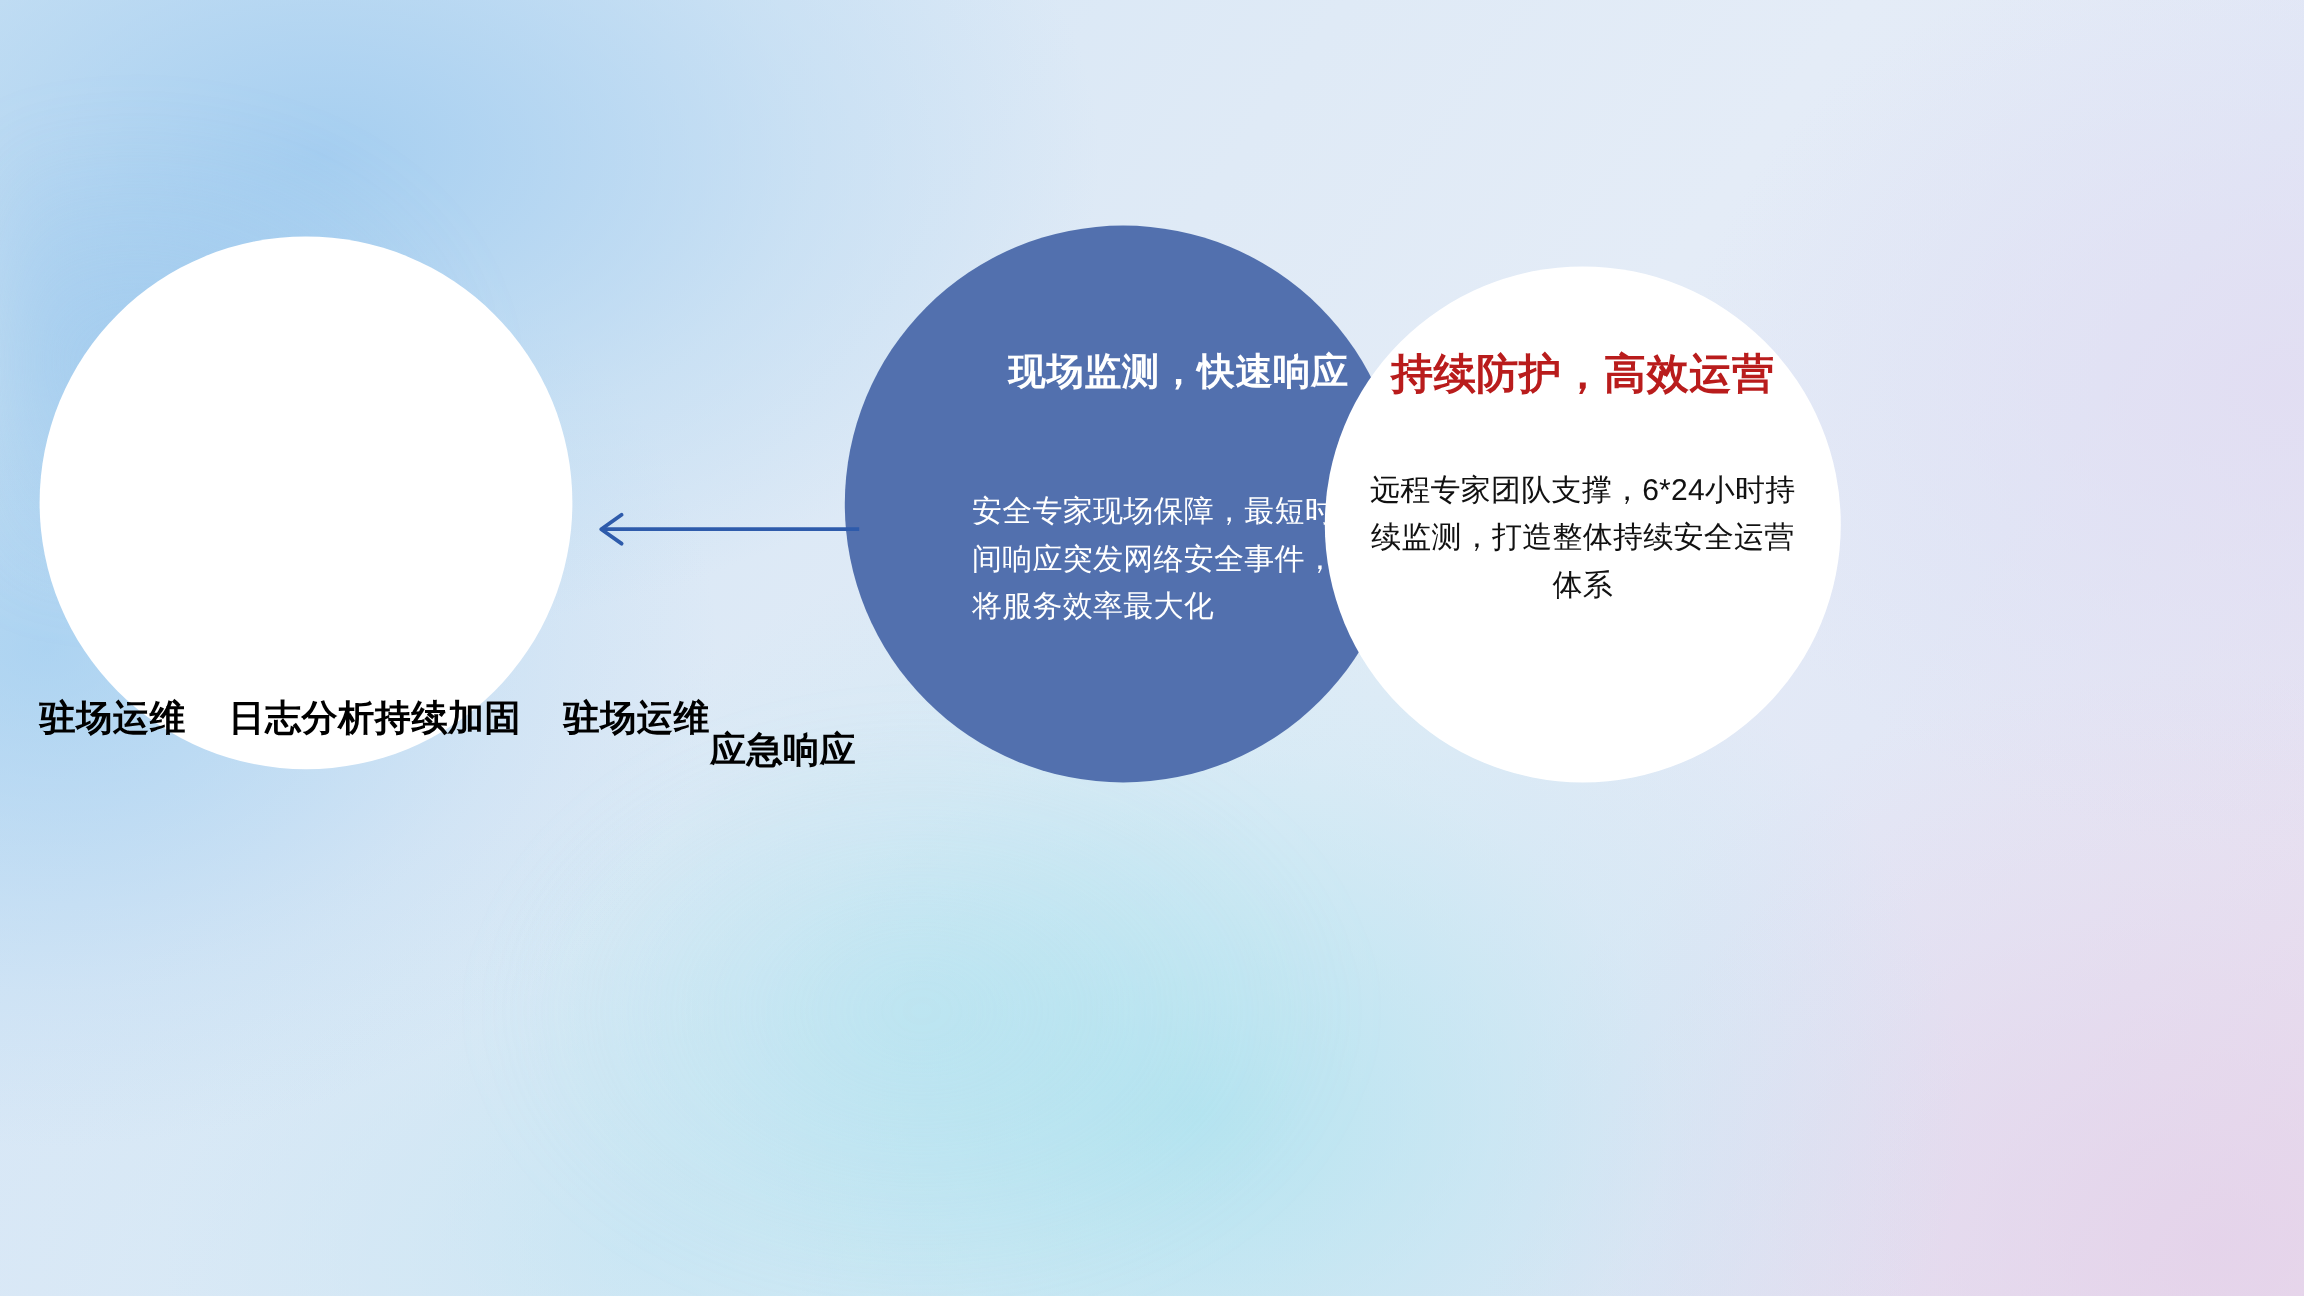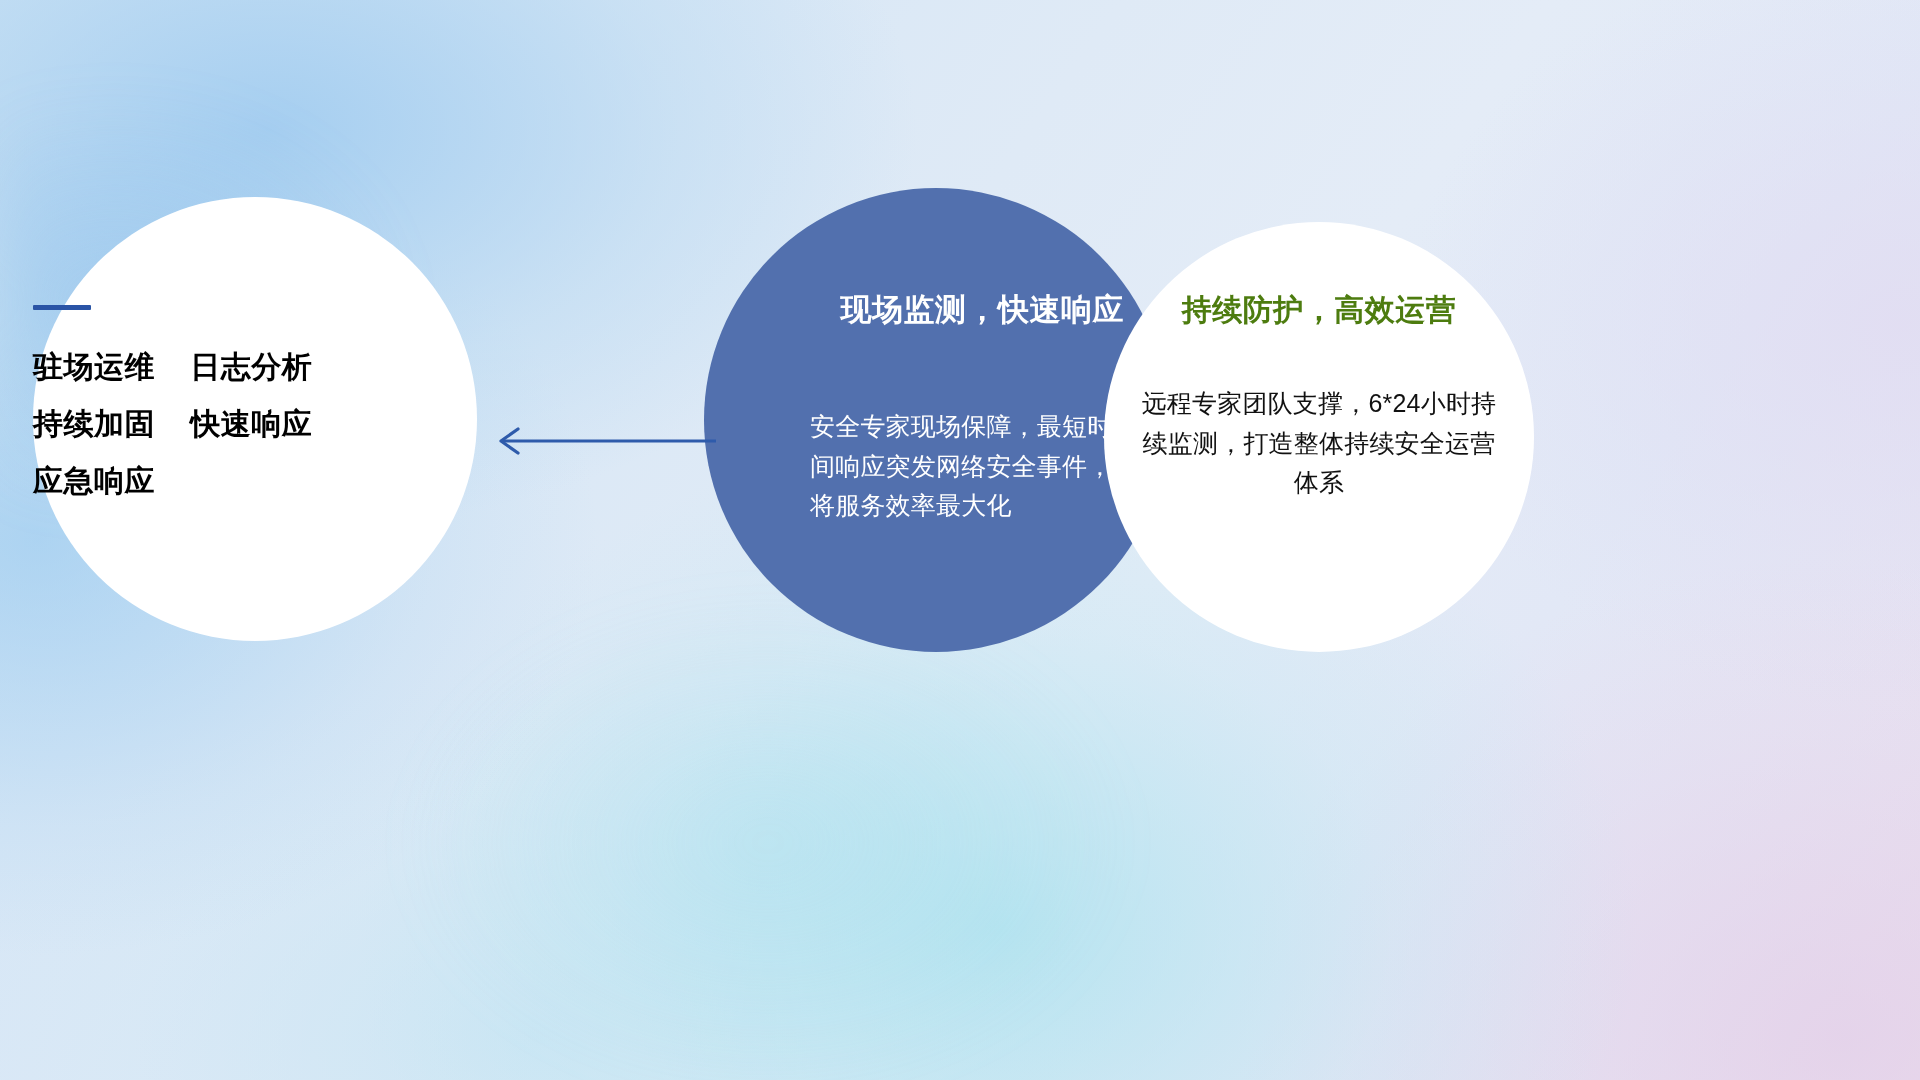--- a/index.html
+++ b/index.html
@@ -67,22 +67,22 @@
   }
 
   
   #left-content {
     position: absolute;
     left: 33px;
     top: 197px;
     width: 444px;
     height: 444px;
     display: flex;
-    flex-direction: column;
-    align-items: flex-start;
+    flex-direction: row;
+    align-items: flex-end;
     justify-content: flex-start;
     padding-top: 108px;
     box-sizing: border-box;
   }
   #left-dash {
     width: 58px;
     height: 5px;
     background: #2a54a6;
     border-radius: 1px;
     margin-bottom: 42px;
@@ -137,23 +137,23 @@
     top: 222px;
     width: 430px;
     height: 430px;
     box-sizing: border-box;
     display: flex;
     flex-direction: column;
     align-items: center;
     padding-top: 71px;
   }
   #right-title {
-    font-size: 30px;
+    font-size: 35px;
     font-weight: bold;
-    color: #4d7c0f;
+    color: #b91c1c;
     letter-spacing: 0.5px;
     white-space: nowrap;
     line-height: 1.1;
   }
   #right-body {
     margin-top: 58px;
     width: 366px;
     font-size: 25px;
     color: #111111;
     line-height: 1.58;
@@ -180,21 +180,21 @@
 <div class="circle" id="circle-right"></div>
 
 <svg id="arrow" viewBox="0 0 230 50" xmlns="http://www.w3.org/2000/svg">
   <line x1="228" y1="25" x2="14" y2="25" stroke="#2e5bab" stroke-width="3.2"></line>
   <polyline points="30,13 13,25 30,37" fill="none" stroke="#2e5bab" stroke-width="3.2" stroke-linecap="round" stroke-linejoin="round"></polyline>
 </svg>
 
 <div id="left-content">
   <div id="left-dash"></div>
   <div class="left-line">驻场运维    日志分析</div>
-  <div class="left-line">持续加固    快速响应</div>
+  <div class="left-line">持续加固    驻场运维</div>
   <div class="left-line">应急响应</div>
 </div>
 
 <div id="center-content">
   <div id="center-title">现场监测，快速响应</div>
   <div id="center-body">安全专家现场保障，最短时间响应突发网络安全事件，将服务效率最大化</div>
 </div>
 
 <div id="right-content">
   <div id="right-title">持续防护，高效运营</div>

